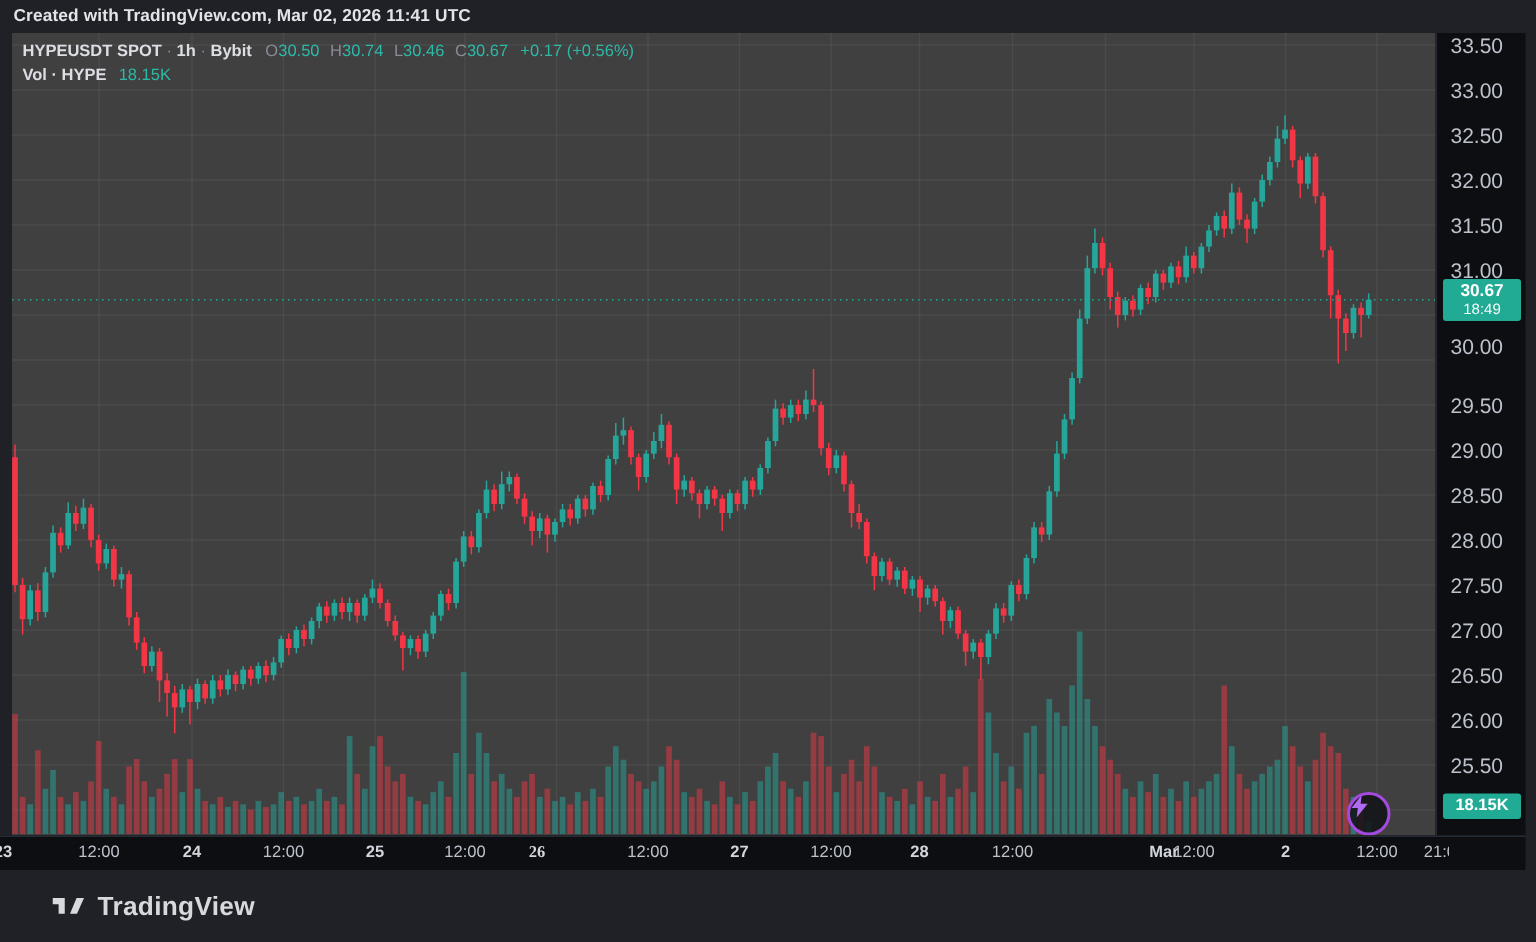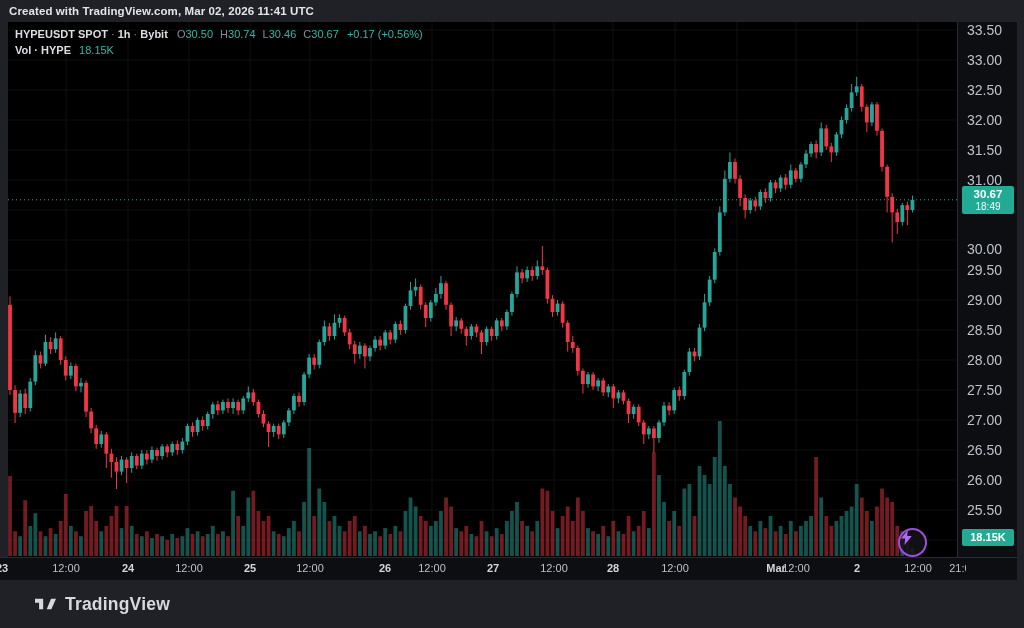--- a/index.html
+++ b/index.html
@@ -1,21 +1,21 @@
 <!DOCTYPE html>
 <html><head>
 <meta charset="utf-8">
 <style>
   * { margin:0; padding:0; box-sizing:border-box; }
   html,body { width:1024px; height:628px; overflow:hidden; background:#1f2127;
               font-family:"Liberation Sans", sans-serif; }
   .frame { position:relative; width:1024px; height:628px; background:#1f2127; }
   .attribution { position:absolute; left:9px; top:0; height:32px; line-height:22px;
                  font-size:11.5px; font-weight:700; color:#e3e4e8; letter-spacing:.1px; }
-  .pane { position:absolute; left:8px; top:22px; width:949px; height:535px; background:#000000; }
+  .pane { position:absolute; left:8px; top:22px; width:949px; height:535px; background:#404040; }
   .pane svg { position:absolute; left:0; top:0; }
   .legend { position:absolute; left:7px; top:4px; font-size:11px; color:#d6d8de; line-height:16px; white-space:nowrap; }
   .legend .sym { font-weight:600; color:#dcdee3; }
   .legend .dim { color:#868b96; font-weight:400; }
   .legend .up  { color:#2cb9a8; font-weight:500; }
   .legend .row2 { margin-top:0; }
   .boost { position:absolute; left:890px; top:506px; width:29px; height:29px; border-radius:50%;
            background:rgba(18,19,24,.85); border:2px solid #a44ae0; cursor:pointer;
            display:flex; align-items:center; justify-content:center; padding:0; }
   .price-axis { position:absolute; left:957px; top:22px; width:60px; height:535px;
@@ -650,42 +650,42 @@
       <div class="p">30.67</div>
       <div class="cd">18:49</div>
     </div>
     <div class="vol-badge" id="vol-badge" style="top: 507px;">18.15K</div>
   <div class="pa-label" style="top: 1px;">33.50</div>
       <div class="pa-label" style="top: 31px;">33.00</div>
       <div class="pa-label" style="top: 61px;">32.50</div>
       <div class="pa-label" style="top: 91px;">32.00</div>
       <div class="pa-label" style="top: 121px;">31.50</div>
       <div class="pa-label" style="top: 151px;">31.00</div>
-      <div class="pa-label" style="top: 220px;">30.00</div>
+      <div class="pa-label" style="top: 202px;">30.00</div>
       <div class="pa-label" style="top: 241px;">29.50</div>
       <div class="pa-label" style="top: 271px;">29.00</div>
       <div class="pa-label" style="top: 301px;">28.50</div>
       <div class="pa-label" style="top: 331px;">28.00</div>
       <div class="pa-label" style="top: 361px;">27.50</div>
       <div class="pa-label" style="top: 391px;">27.00</div>
       <div class="pa-label" style="top: 421px;">26.50</div>
       <div class="pa-label" style="top: 451px;">26.00</div>
       <div class="pa-label" style="top: 481px;">25.50</div>
       <div class="pa-label" style="top: 511px;">25.00</div>
     </div>
 
   <div class="time-axis">
     <div class="ta-clip" id="time-axis-clip">
         <div class="ta-label major" style="left: 2px;">23</div>
         <div class="ta-label" style="left: 66px;">12:00</div>
         <div class="ta-label major" style="left: 128px;">24</div>
         <div class="ta-label" style="left: 189px;">12:00</div>
         <div class="ta-label major" style="left: 250px;">25</div>
         <div class="ta-label" style="left: 310px;">12:00</div>
-        <div class="ta-label major" style="left: 385px;">26</div>
+        <div class="ta-label major" style="left: 358px; font-family: Liberation Serif, serif;">26</div>
         <div class="ta-label" style="left: 432px;">12:00</div>
         <div class="ta-label major" style="left: 493px;">27</div>
         <div class="ta-label" style="left: 554px;">12:00</div>
         <div class="ta-label major" style="left: 613px;">28</div>
         <div class="ta-label" style="left: 675px;">12:00</div>
         <div class="ta-label major" style="left: 776px;">Mar</div>
         <div class="ta-label" style="left: 796px;">12:00</div>
         <div class="ta-label major" style="left: 857px;">2</div>
         <div class="ta-label" style="left: 918px;">12:00</div>
         <div class="ta-label" style="left: 963px;">21:00</div>

